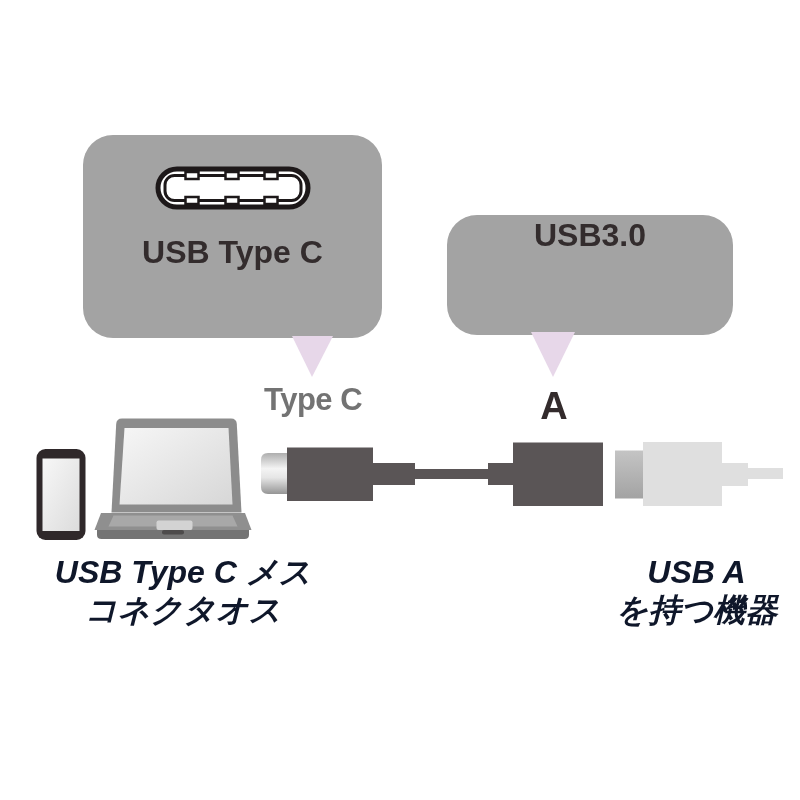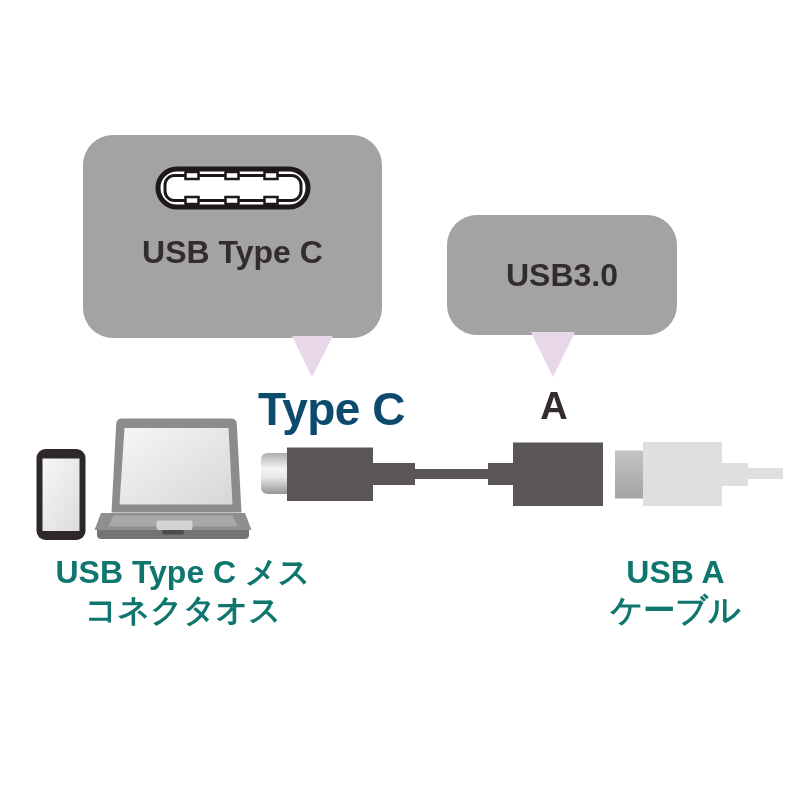--- a/index.html
+++ b/index.html
@@ -16,56 +16,57 @@
   .bubble {
     position: absolute;
     background: #a3a3a3;
     border-radius: 30px;
     display: flex;
     flex-direction: column;
     align-items: center;
     text-align: center;
   }
   .bubble-1 { left: 83px; top: 135px; width: 299px; height: 203px; }
-  .bubble-2 { left: 447px; top: 215px; width: 230px; height: 120px; justify-content: center; }
+  .bubble-2 { left: 447px; top: 215px; width: 286px; height: 120px; justify-content: flex-start; }
   .bubble-text {
     font-size: 32px;
     font-weight: 600;
     line-height: 40px;
     color: #332c2d;
     white-space: nowrap;
   }
   .bubble-1 .usbc-icon { margin-top: 31px; }
   .bubble-1 .bubble-text { margin-top: 22px; }
   .tail { position: absolute; }
 
   
   .label-typec {
-    position: absolute; left: 258px; top: 382px;
-    font-size: 46px; font-weight: bold; letter-spacing: -0.5px;
-    color: #0c4a6e; white-space: nowrap;
+    position: absolute; left: 264px; top: 382px;
+    font-size: 31px; font-weight: bold; letter-spacing: -0.5px;
+    color: #737373; white-space: nowrap;
   }
   .label-a {
     position: absolute; left: 518px; top: 385px; width: 72px;
     text-align: center; font-size: 38px; font-weight: bold;
     color: #332b2c;
   }
 
   
   .caption {
     position: absolute;
     text-align: center;
     font-size: 32px;
     font-weight: 600;
     line-height: 38px;
-    color: #0f766e;
+    color: #0f172a;
     white-space: nowrap;
+    font-style: italic;
   }
   .caption-left  { left: 22px;  top: 553px; width: 322px; }
-  .caption-right { left: 593px; top: 553px; width: 165px; }
+  .caption-right { left: 614px; top: 553px; width: 165px; }
 
   .art-layer { position: absolute; left: 0; top: 0; }
 </style>
 </head>
 <body>
 
 <div class="canvas">
 
   <div class="bubble bubble-1">
     <svg class="usbc-icon" width="156" height="44" viewBox="0 0 156 44" aria-hidden="true">
@@ -151,16 +152,16 @@
       <rect x="748" y="468" width="35" height="11" fill="#dfdfdf"></rect>
     </g>
   </svg>
 
   <div class="caption caption-left">
     <div>USB Type C メス</div>
     <div>コネクタオス</div>
   </div>
   <div class="caption caption-right">
     <div>USB A</div>
-    <div>ケーブル</div>
+    <div>を持つ機器</div>
   </div>
 
 </div>
 
 </body></html>

